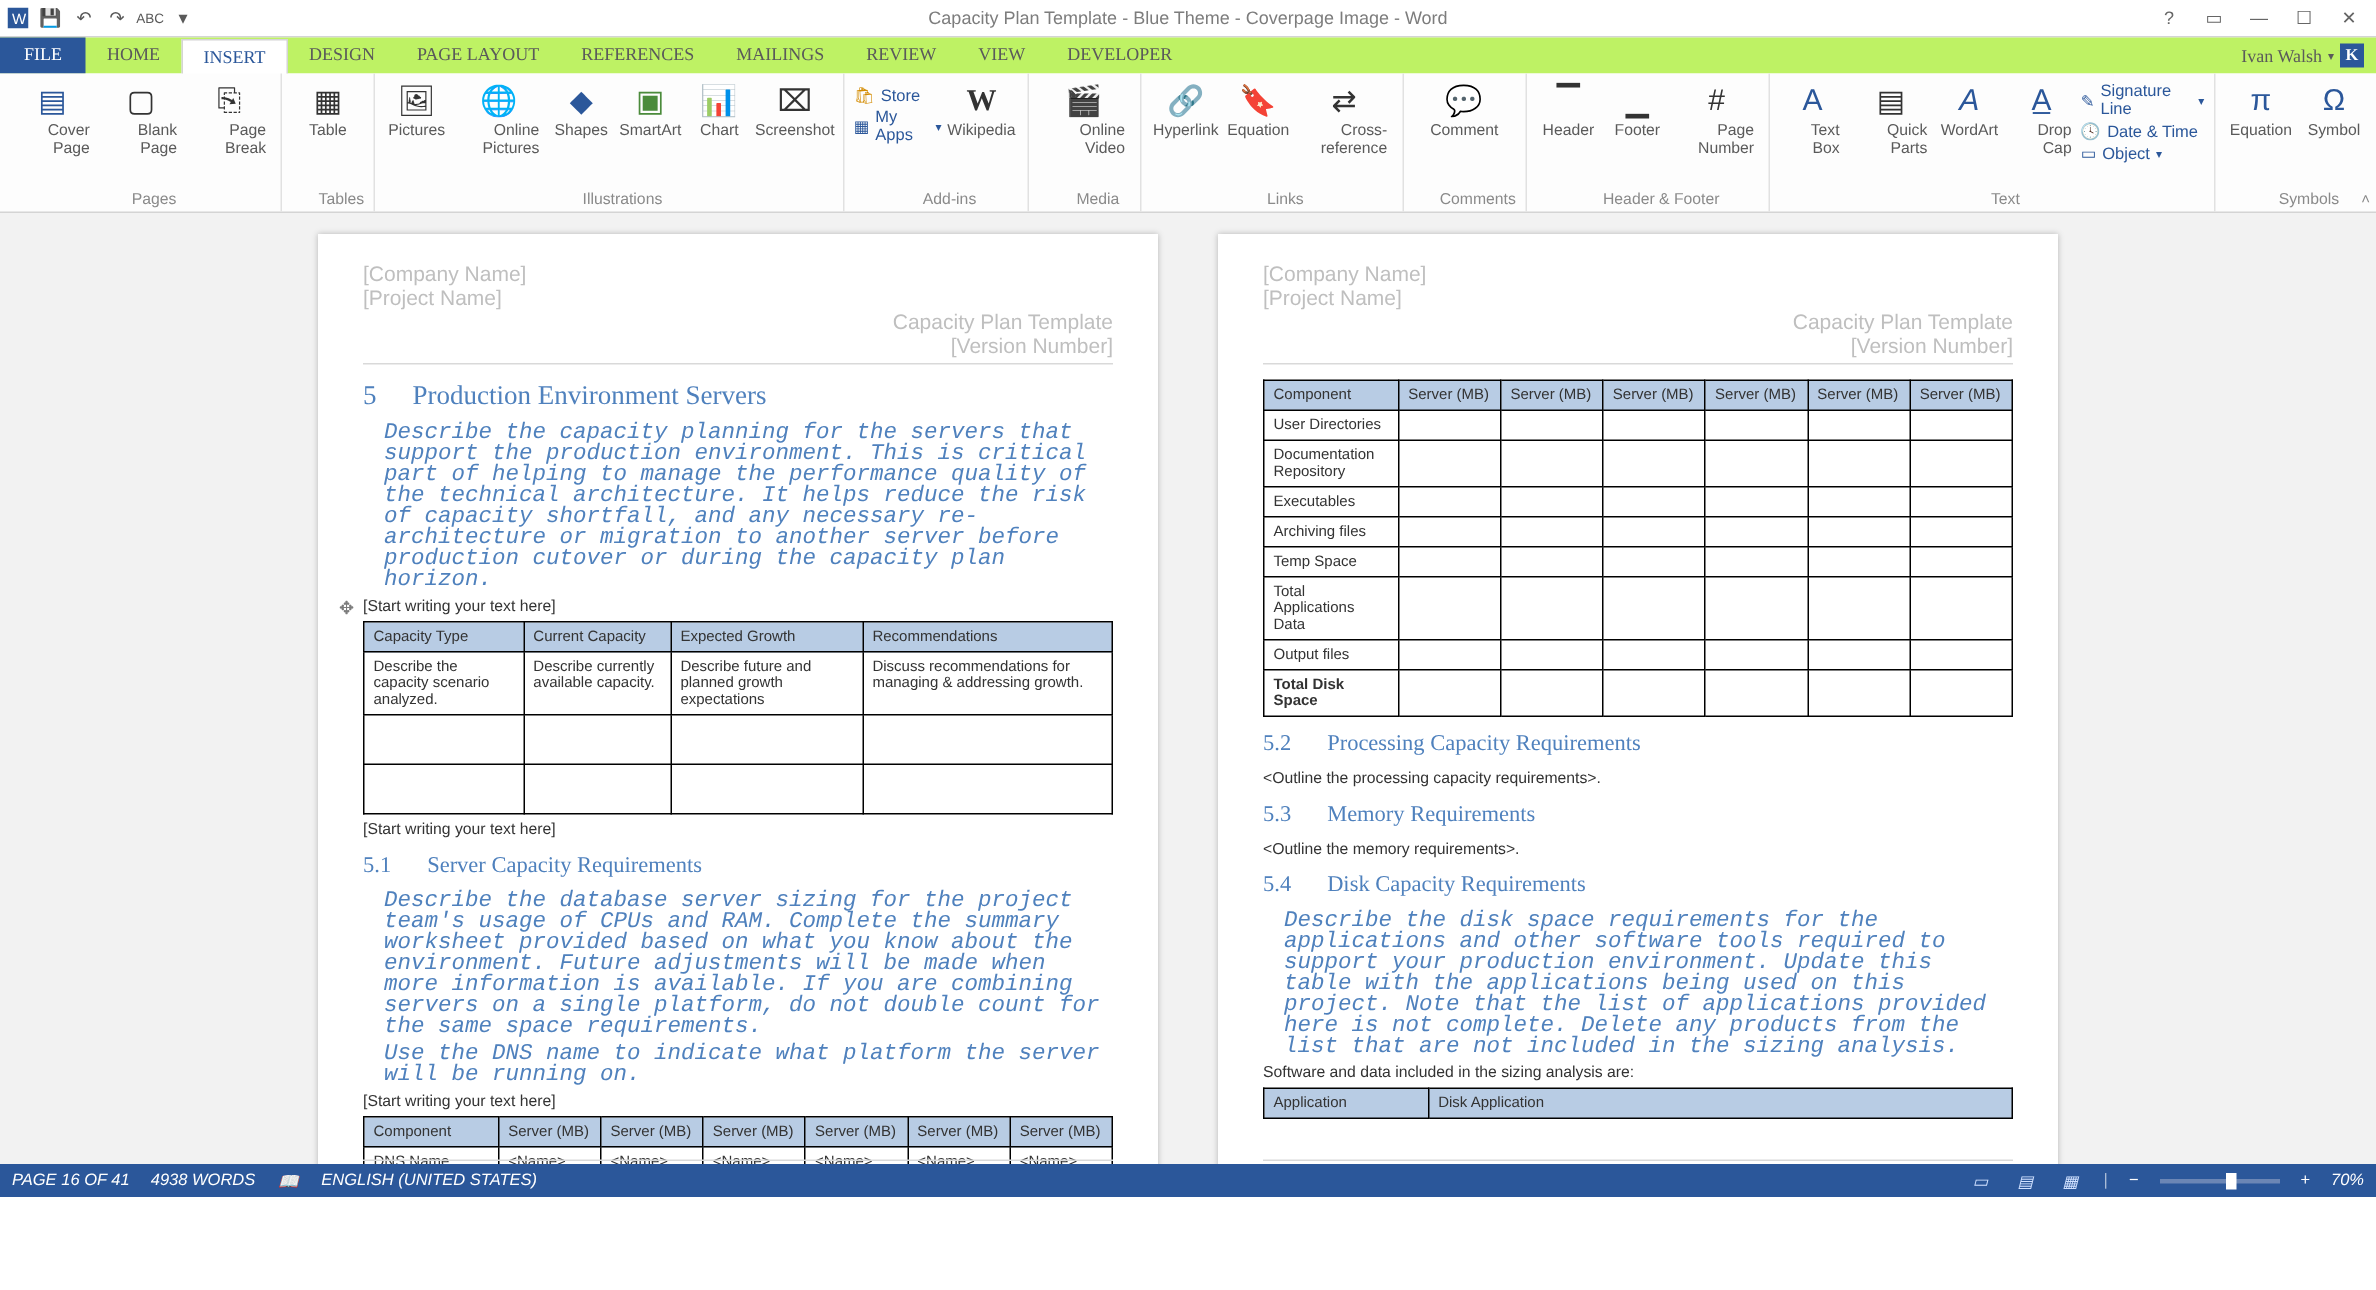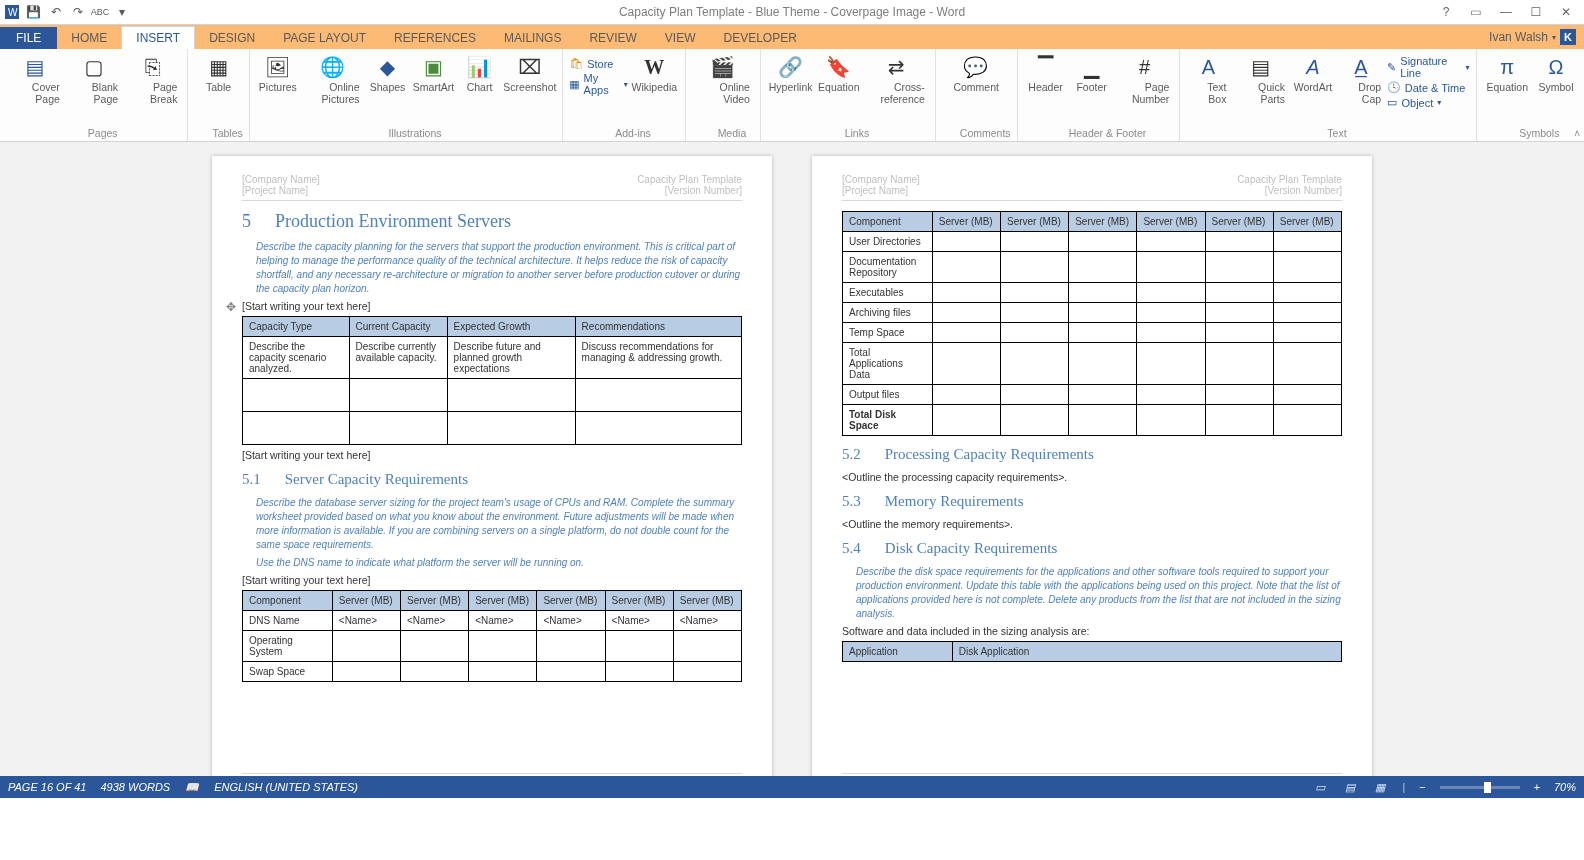--- a/index.html
+++ b/index.html
@@ -4,47 +4,47 @@
 <style>
   html,body{margin:0;padding:0;font-family:"Segoe UI",Arial,sans-serif;font-size:12px;color:#333;background:#fff;}
   
   .titlebar{height:24px;background:#fff;border-bottom:1px solid #d4d4d4;display:flex;align-items:center;position:relative;}
   .qa-group{display:flex;align-items:center;gap:6px;margin-left:4px;}
   .qa-group .qa{width:16px;height:16px;display:flex;align-items:center;justify-content:center;color:#5a5a5a;font-size:12px;}
   .title-center{position:absolute;left:0;right:0;text-align:center;color:#7d7d7d;font-size:12px;pointer-events:none;}
   .win-controls{position:absolute;right:0;display:flex;gap:2px;align-items:center;padding-right:4px;}
   .win-controls .wc{width:28px;height:18px;display:flex;align-items:center;justify-content:center;color:#666;}
   
-  .menubar{height:24px;background:#fdba74;display:flex;align-items:flex-end;font-size:12px;position:relative;}
+  .menubar{height:24px;background:#bef264;display:flex;font-size:12px;position:relative;font-family:Liberation Serif, serif;}
   .menubar .tab{padding:4px 14px;color:#5a5a5a;cursor:pointer;}
   .menubar .tab.file{background:#2b579a;color:#fff;padding:4px 16px;}
   .menubar .tab.active{color:#2b579a;border:1px solid #d4d4d4;border-bottom:1px solid #fff;position:relative;top:1px;background:#fff;}
   .menubar .user{margin-left:auto;padding:4px 8px;color:#5a5a5a;display:flex;align-items:center;gap:4px;}
   .user-badge{background:#2b579a;color:#fff;width:16px;height:16px;font-weight:bold;display:flex;align-items:center;justify-content:center;font-size:11px;}
   
   .ribbon{background:#fdfdfd;border-bottom:1px solid #d4d4d4;display:flex;align-items:stretch;height:92px;position:relative;}
   .rgroup{border-right:1px solid #e1e1e1;padding:2px 6px 0 6px;display:flex;flex-direction:column;align-items:center;justify-content:space-between;}
   .rgroup .items{display:flex;gap:2px;align-items:flex-start;}
   .rbtn{display:flex;flex-direction:column;align-items:center;justify-content:flex-start;padding:2px 4px;min-width:36px;cursor:pointer;}
   .rbtn .ic{width:28px;height:28px;display:flex;align-items:center;justify-content:center;font-size:20px;}
   .rbtn .lb{font-size:10.5px;color:#5a5a5a;text-align:right;line-height:12px;max-width:64px;}
   .glabel{font-size:10.5px;color:#8a8a8a;text-align:center;padding-bottom:2px;margin-left:18px;}
   .stack{display:flex;flex-direction:column;gap:2px;align-items:flex-start;}
   .stack .srow{display:flex;align-items:center;gap:4px;font-size:11px;color:#2b579a;cursor:pointer;}
   .collapse-caret{position:absolute;right:4px;bottom:2px;font-size:10px;color:#888;}
   
   .docarea{background:#f2f2f2;height:620px;overflow:hidden;position:relative;display:flex;justify-content:center;gap:40px;padding-top:14px;}
   .page{background:#fff;width:560px;height:640px;box-shadow:0 0 4px rgba(0,0,0,.25);padding:18px 30px 10px 30px;box-sizing:border-box;position:relative;font-size:11px;}
-  .pg-head{display:flex;justify-content:space-between;color:#bfbfbf;font-size:10px;border-bottom:1px solid #d9d9d9;padding-bottom:4px;margin-bottom:10px;}
+  .pg-head{display:flex;justify-content:flex-start;color:#bfbfbf;font-size:14px;border-bottom:1px solid #d9d9d9;padding-bottom:4px;margin-bottom:10px;flex-direction:column;}
   .h1num{color:#4f81bd;font-size:18px;font-family:Georgia,serif;}
   .h1{color:#4f81bd;font-size:18px;font-family:Georgia,serif;}
   .h2num{color:#4f81bd;font-size:15px;font-family:Georgia,serif;}
   .h2{color:#4f81bd;font-size:15px;font-family:Georgia,serif;}
   .hrow{display:flex;gap:24px;align-items:baseline;margin:10px 0 8px 0;}
-  .ital{color:#4f81bd;font-style:italic;font-size:10px;line-height:14px;margin:4px 0 4px 14px;font-family:Liberation Sans, sans-serif;}
+  .ital{color:#4f81bd;font-style:italic;font-size:15px;line-height:14px;margin:4px 0 4px 14px;font-family:Liberation Mono, monospace;}
   .plain{font-size:10.5px;margin:4px 0;}
   table.doc{border-collapse:collapse;width:100%;margin:4px 0;}
   table.doc th, table.doc td{border:1px solid #000;padding:4px 6px;font-size:10px;text-align:left;vertical-align:top;}
   table.doc th{background:#b8cce4;font-weight:normal;}
   .pg-foot{position:absolute;bottom:10px;left:30px;right:30px;border-top:1px solid #d9d9d9;color:#bfbfbf;font-size:9px;text-align:right;padding-top:2px;}
   .anchor-icon{position:absolute;left:-16px;font-size:12px;color:#7d7d7d;}
   .scroll-ind{position:absolute;right:0;top:0;bottom:0;width:16px;background:#f2f2f2;}
   
   .statusbar{height:22px;background:#2b579a;color:#fff;display:flex;align-items:center;font-size:11px;padding:0 8px;justify-content:space-between;}
   .statusbar .left, .statusbar .right{display:flex;align-items:center;gap:14px;font-style:italic;}

